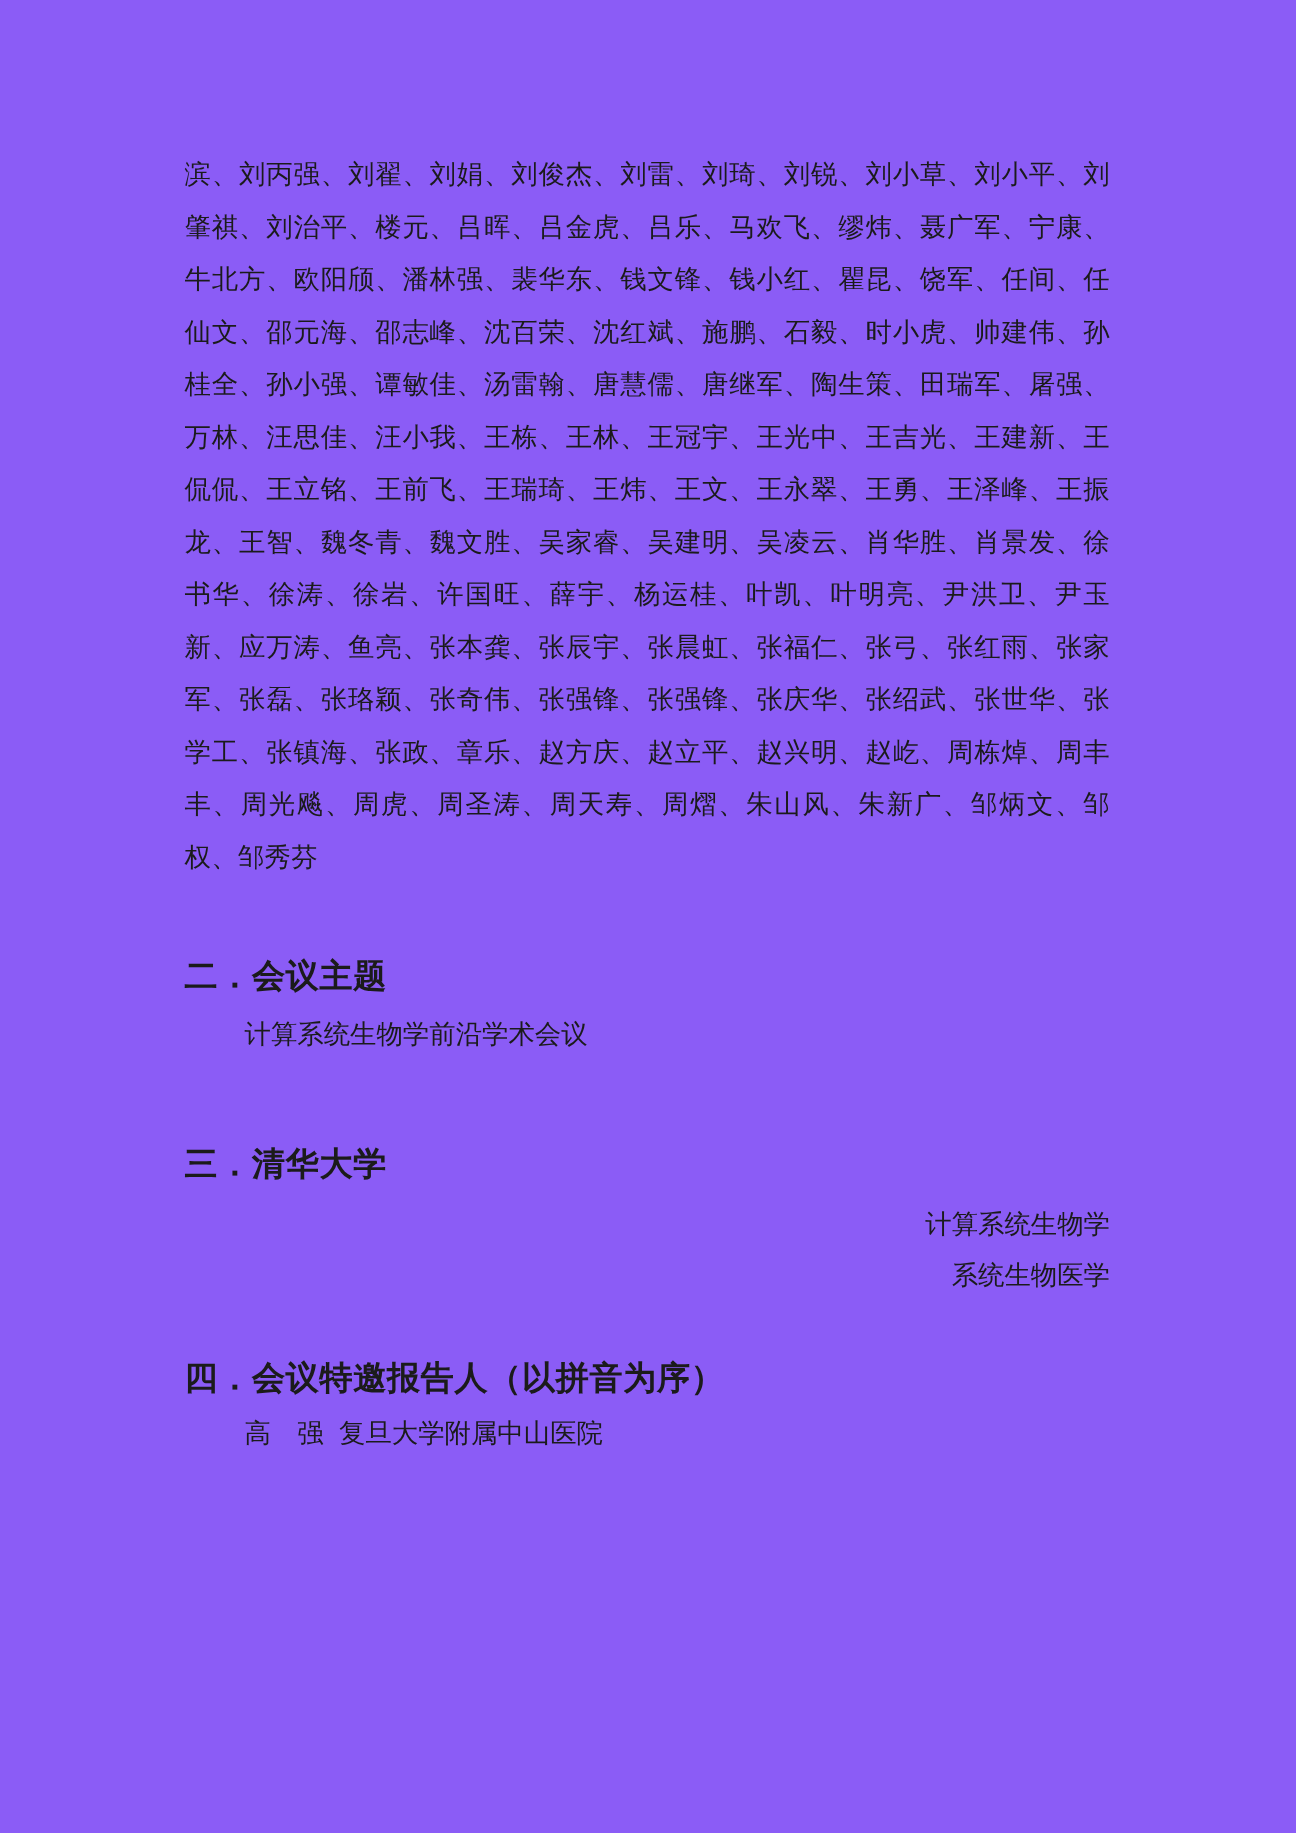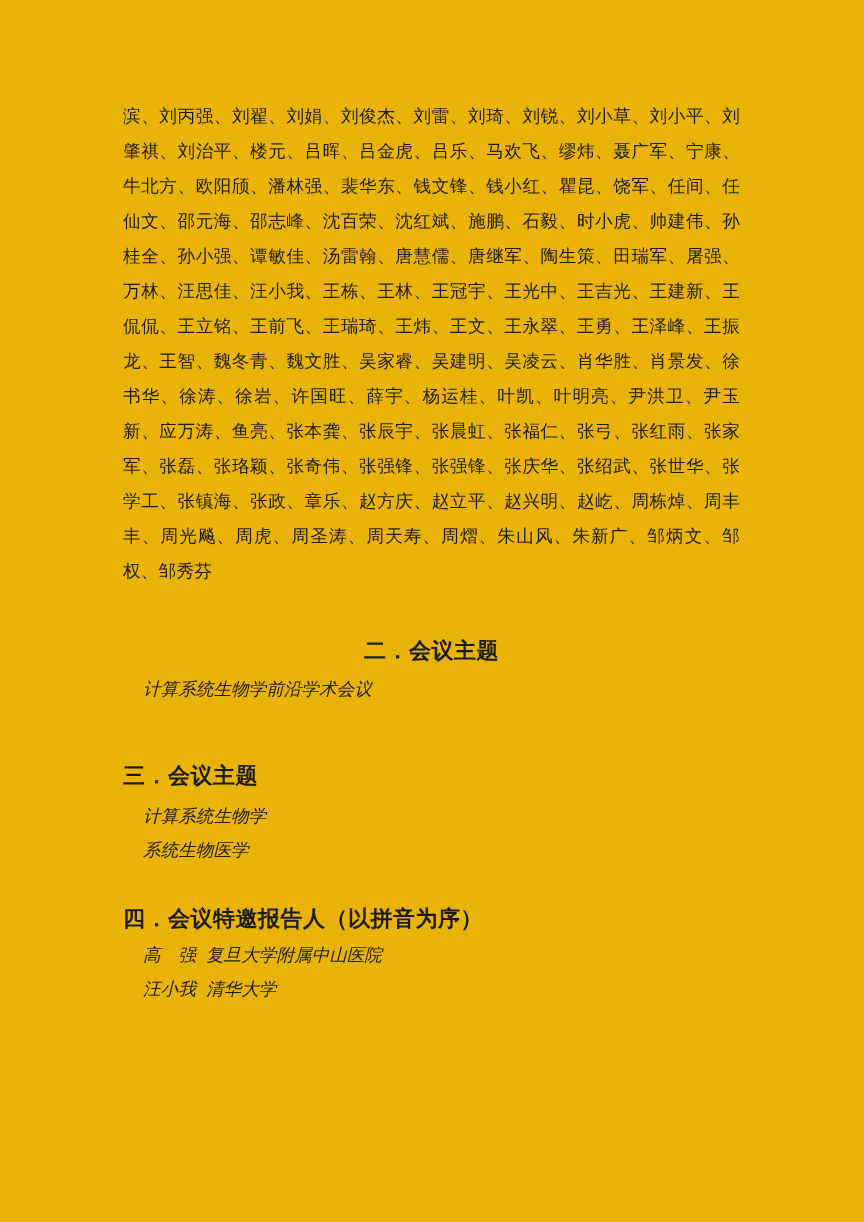--- a/index.html
+++ b/index.html
@@ -1,49 +1,48 @@
 <!DOCTYPE html>
 <html><head>
 <meta charset="utf-8">
 <style>
   * { margin: 0; padding: 0; box-sizing: border-box; }
   html, body { background: #e8e8e8; }
   .page {
     width: 864px;
     height: 1222px;
-    background: #eab308;
+    background: #8b5cf6;
     margin: 0 auto;
     padding: 99px 124px 0 123px;
     font-family: "Liberation Sans", "DejaVu Sans", sans-serif;
     color: #1b1b1b;
     overflow: hidden;
   }
   .names {
     font-size: 17.6px;
     line-height: 35px;
     text-align: justify;
     letter-spacing: 0.2px;
   }
   .heading {
     font-size: 22px;
     font-weight: 700;
     line-height: 30px;
     letter-spacing: 0.5px;
   }
-  .h-theme    { margin-top: 47px; text-align: center; }
+  .h-theme    { margin-top: 47px; }
   .h-topics   { margin-top: 55px; }
   .h-speakers { margin-top: 37px; }
   .item {
     font-size: 17.6px;
     line-height: 34px;
-    margin-left: 20px;
-    font-style: italic;
+    margin-left: 40px;
   }
   .theme-item   { margin-top: 6px; }
-  .topics-list  { margin-top: 8px; }
+  .topics-list  { margin-top: 8px; text-align: right; }
   .speakers-list{ margin-top: 4px; }
   .speaker-name {
     display: inline-block;
     min-width: 53px;
     margin-right: 10px;
     white-space: pre;
   }
 </style>
 </head>
 <body>
@@ -51,40 +50,37 @@
 <div class="page">
 
   <p class="names">滨、刘丙强、刘翟、刘娟、刘俊杰、刘雷、刘琦、刘锐、刘小草、刘小平、刘肇祺、刘治平、楼元、吕晖、吕金虎、吕乐、马欢飞、缪炜、聂广军、宁康、牛北方、欧阳颀、潘林强、裴华东、钱文锋、钱小红、瞿昆、饶军、任间、任仙文、邵元海、邵志峰、沈百荣、沈红斌、施鹏、石毅、时小虎、帅建伟、孙桂全、孙小强、谭敏佳、汤雷翰、唐慧儒、唐继军、陶生策、田瑞军、屠强、万林、汪思佳、汪小我、王栋、王林、王冠宇、王光中、王吉光、王建新、王侃侃、王立铭、王前飞、王瑞琦、王炜、王文、王永翠、王勇、王泽峰、王振龙、王智、魏冬青、魏文胜、吴家睿、吴建明、吴凌云、肖华胜、肖景发、徐书华、徐涛、徐岩、许国旺、薛宇、杨运桂、叶凯、叶明亮、尹洪卫、尹玉新、应万涛、鱼亮、张本龚、张辰宇、张晨虹、张福仁、张弓、张红雨、张家军、张磊、张珞颖、张奇伟、张强锋、张强锋、张庆华、张绍武、张世华、张学工、张镇海、张政、章乐、赵方庆、赵立平、赵兴明、赵屹、周栋焯、周丰丰、周光飚、周虎、周圣涛、周天寿、周熠、朱山风、朱新广、邹炳文、邹权、邹秀芬</p>
 
   <section>
     <h2 class="heading h-theme">二．会议主题</h2>
     <p class="item theme-item">计算系统生物学前沿学术会议</p>
   </section>
 
   <section>
-    <h2 class="heading h-topics">三．会议主题</h2>
+    <h2 class="heading h-topics">三．清华大学</h2>
     <div class="topics-list">
 
         <p class="item">计算系统生物学</p>
 
         <p class="item">系统生物医学</p>
 
       </div>
   </section>
 
   <section>
     <h2 class="heading h-speakers">四．会议特邀报告人（以拼音为序）</h2>
     <div class="speakers-list">
 
 
 
         <p class="item">
           <span class="speaker-name">高　强</span><span class="speaker-affiliation">复旦大学附属中山医院</span>
         </p>
 
-        <p class="item">
-          <span class="speaker-name">汪小我</span><span class="speaker-affiliation">清华大学</span>
-        </p>
 
       </div>
   </section>
 
 </div>
 
 </body></html>

